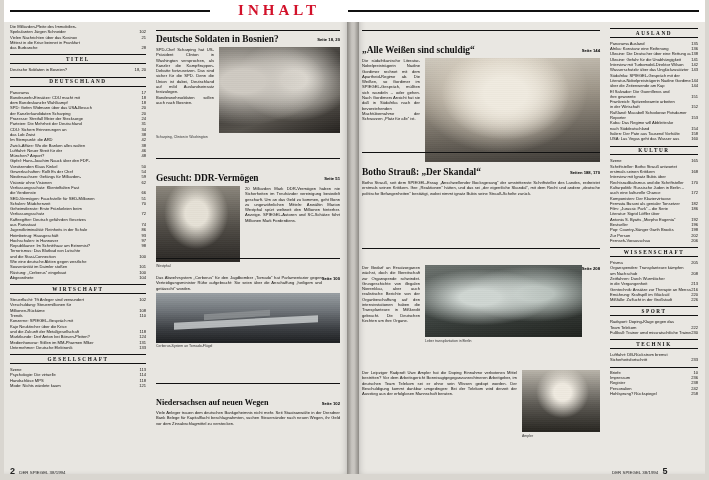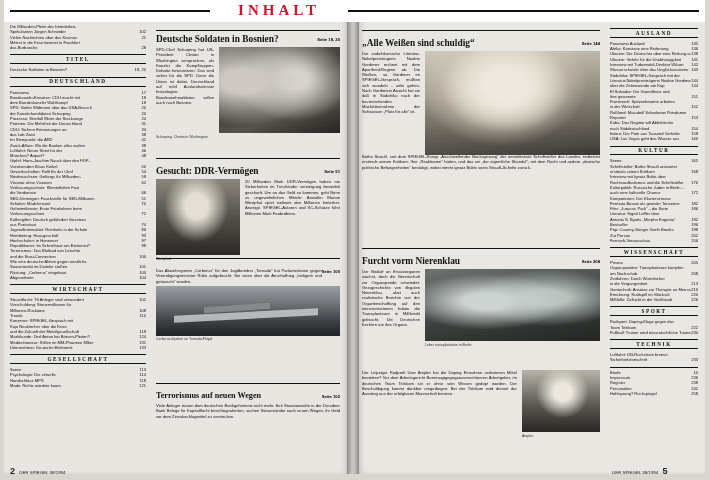--- a/index.html
+++ b/index.html
@@ -124,21 +124,21 @@
   }
   .art p {
     margin: 0 0 2px 0;
     font-size: 4.15px;
     line-height: 5.3px;
     text-align: justify;
     color: #15120f;
   }
   .rule-top {
     border-top: 1.1px solid #111;
-    padding-top: 7px;
+    padding-top: 14px;
   }
   .cap {
     font-size: 3.5px;
     line-height: 4.4px;
     color: #333;
     margin-top: 1.5px;
   }
 
   
   .photo {
@@ -465,21 +465,21 @@
       <div style="position:absolute; left:10%; top:52%; width:78%; height:14%; background:#c9ccce; transform:skewY(-3deg); opacity:.85;"></div>
       <div style="position:absolute; left:26%; top:38%; width:36%; height:12%; background:#8e9295; transform:skewY(-4deg); opacity:.8;"></div>
       <div class="noise"></div>
     </div>
     <div class="cap">Cerberus-System an Tornado-Flügel</div>
   </div>
 
   <div class="art" id="art-steuerflucht" style="left:156px; top:383px; width:184px;">
     <div class="rule-top">
       <span class="seite">Seite 102</span>
-      <h2 class="small">Terrorismus auf neuen Wegen</h2>
+      <h2 class="small">Niedersachsen auf neuen Wegen</h2>
     </div>
     <p style="margin-top:2px;">Viele Anleger trauen dem deutschen Bankgeheimnis nicht mehr. Seit Staatsanwälte in der Dresdner Bank Belege für Kapitalflucht beschlagnahmten, suchen Steuersünder nach neuen Wegen, ihr Geld vor dem Zinsabschlagmittel zu verstecken.</p>
   </div>
 
   <div class="folio" style="left:10px;">
     <span class="num">2</span>
     <span style="margin-left:3px;">DER SPIEGEL 38/1994</span>
   </div>
 
   <div class="art" id="art-weissen" style="left:362px; top:30px; width:238px;">
@@ -493,27 +493,30 @@
         <div class="ph-grad" style="background:
             radial-gradient(ellipse at 46% 34%, #f0ebe0 0 16%, rgba(0,0,0,0) 48%),
             radial-gradient(ellipse at 44% 30%, #d8cfc0 0 24%, rgba(0,0,0,0) 62%),
             linear-gradient(175deg,#cfc9bd 0%,#9e9689 38%,#6b655c 70%,#3a3733 100%);"></div>
         <div class="noise"></div>
       </div>
     </div>
   </div>
 
   <div class="art" id="art-skandal" style="left:362px; top:152px; width:238px;">
+    <div class="rule-top">
+      <span class="seite">Seiten 188, 170</span>
+      <h2>Botho Strauß: „Der Skandal“</h2>
+    </div>
     <p style="margin-top:2px;">Botho Strauß, seit dem SPIEGEL-Essay „Anschwellender Bocksgesang“ der umstrittenste Schriftsteller des Landes, erdreistet erstmals seinen Kritikern. Ihre „Reaktionen“ hätten, und das sei „der eigentliche Skandal“, mit dem Recht und andere „deutsche politische Befangenheiten“ bestätigt, wobei nimmt ignatz Bubis seine Strauß-Schelte zurück.</p>
   </div>
 
   <div class="art" id="art-niere" style="left:362px; top:248px; width:238px;">
     <div class="rule-top">
       <span class="seite">Seite 208</span>
-      <h2>Furcht vorm Nierenklau</h2>
     </div>
     <div style="display:flex; gap:5px; margin-top:2px;">
       <p style="width:58px; flex:none;">Der Bedarf an Ersatzorganen wächst, doch die Bereitschaft zur Organspende schwindet. Grusgeschichte von illegalen Nierenklau, aber auch realistische Berichte von der Organbeschaffung auf den intensivstationen haben die Transplanteure in Mißkredit gebracht. Die Deutschen fürchten um ihre Organe.</p>
       <div style="flex:1;">
         <div class="photo" style="width:100%; height:72px;">
           <div class="ph-grad" style="background:
               radial-gradient(ellipse at 35% 45%, #cfd6d2 0 14%, rgba(0,0,0,0) 50%),
               radial-gradient(ellipse at 70% 40%, #b9c2bd 0 12%, rgba(0,0,0,0) 46%),
               linear-gradient(170deg,#6d736f 0%,#3f4542 50%,#20231f 100%);"></div>
           <div class="noise"></div>

